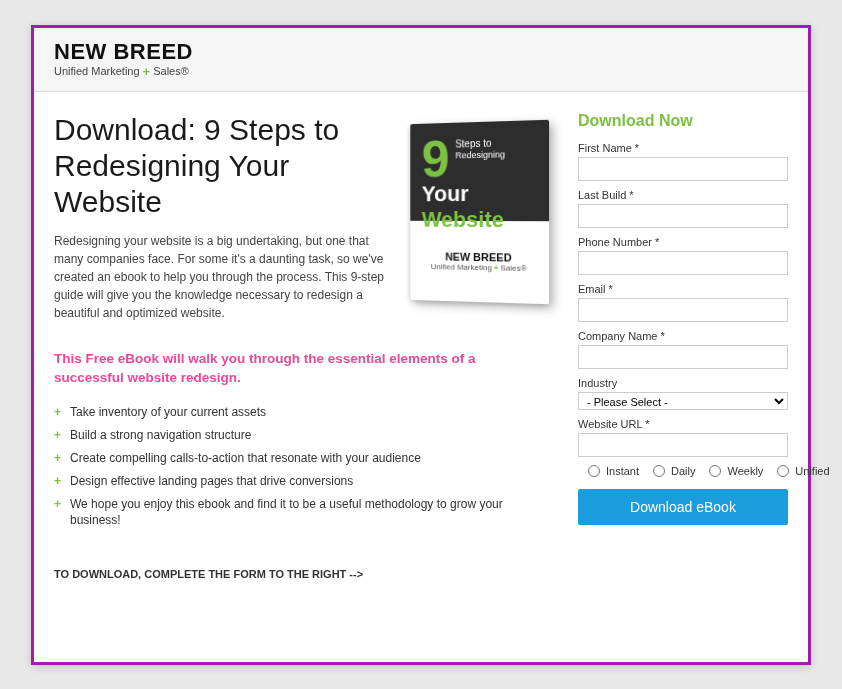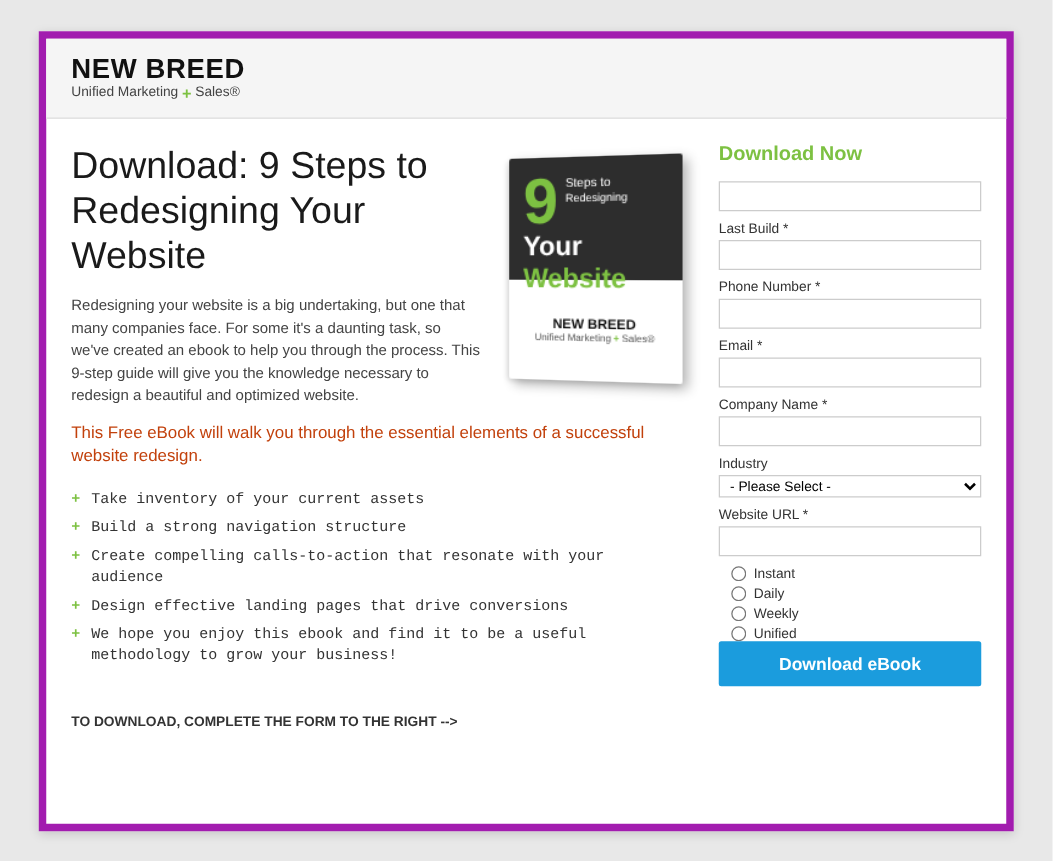--- a/index.html
+++ b/index.html
@@ -9,21 +9,21 @@
       display: flex;
       justify-content: center;
       align-items: center;
       min-height: 689px;
       width: 842px;
     }
     .page-wrapper {
       background: #fff;
       width: 780px;
       min-height: 640px;
-      border: 6px solid #a21caf;
+      border: 3px solid #a21caf;
       box-shadow: 0 2px 8px rgba(0,0,0,0.15);
     }
     
     .header {
       background: #f5f5f5;
       border-bottom: 1px solid #ddd;
       padding: 12px 20px;
     }
     .brand-name {
       font-size: 22px;
@@ -61,41 +61,40 @@
       font-size: 30px;
       font-weight: 400;
       color: #1a1a1a;
       line-height: 1.2;
       margin-bottom: 12px;
     }
     .description {
       font-size: 12px;
       color: #444;
       line-height: 1.5;
-      margin-bottom: 12px;
+      margin-bottom: 28px;
     }
     .tagline {
       font-size: 13.5px;
-      font-weight: 400;
-      color: #c2410c;
+      font-weight: 700;
+      color: #ec4899;
       margin-bottom: 14px;
       line-height: 1.4;
     }
     .features-list {
       list-style: none;
       margin-bottom: 16px;
     }
     .features-list li {
       font-size: 12px;
       color: #333;
       padding: 3px 0;
       padding-left: 16px;
       position: relative;
       line-height: 1.4;
-      font-family: Liberation Mono, monospace;
     }
     .features-list li::before {
       content: '+';
       color: #7dc142;
       font-weight: bold;
       position: absolute;
       left: 0;
       top: 3px;
     }
     .book-container {
@@ -233,22 +232,23 @@
     .subscription-label {
       font-size: 11px;
       color: #333;
       margin-bottom: 6px;
       margin-top: 4px;
       display: block;
       line-height: 1.3;
     }
     .radio-group {
       display: flex;
-      flex-direction: column;
+      flex-direction: row;
       gap: 4px;
+      margin-bottom: 12px;
     }
     .radio-item {
       display: flex;
       align-items: center;
       gap: 6px;
       font-size: 11px;
       color: #333;
       padding-left: 10px;
     }
     .radio-item input[type="radio"] {
@@ -256,21 +256,21 @@
       width: 12px;
       height: 12px;
     }
     .download-btn {
       width: 100%;
       background: #1b9cdd;
       color: #fff;
       border: none;
       padding: 10px;
       font-size: 14px;
-      font-weight: 700;
+      font-weight: 400;
       cursor: pointer;
       border-radius: 2px;
     }
   </style>
 </head>
 <body>
 
 <div class="page-wrapper">
 
   <div class="header">
@@ -325,20 +325,21 @@
       </ul>
 
       <div style="clear:both;"></div>
       <p class="cta-text">TO DOWNLOAD, COMPLETE THE FORM TO THE RIGHT --&gt;</p>
     </div>
 
     <div class="right-col">
       <div class="form-title">Download Now</div>
 
       <div class="form-group">
+        <label class="form-label">First Name *</label>
         <input class="form-input" type="text" style="">
       </div>
 
       <div class="form-group">
         <label class="form-label">Last Build *</label>
         <input class="form-input" type="text" style="">
       </div>
 
       <div class="form-group">
         <label class="form-label">Phone Number *</label>

